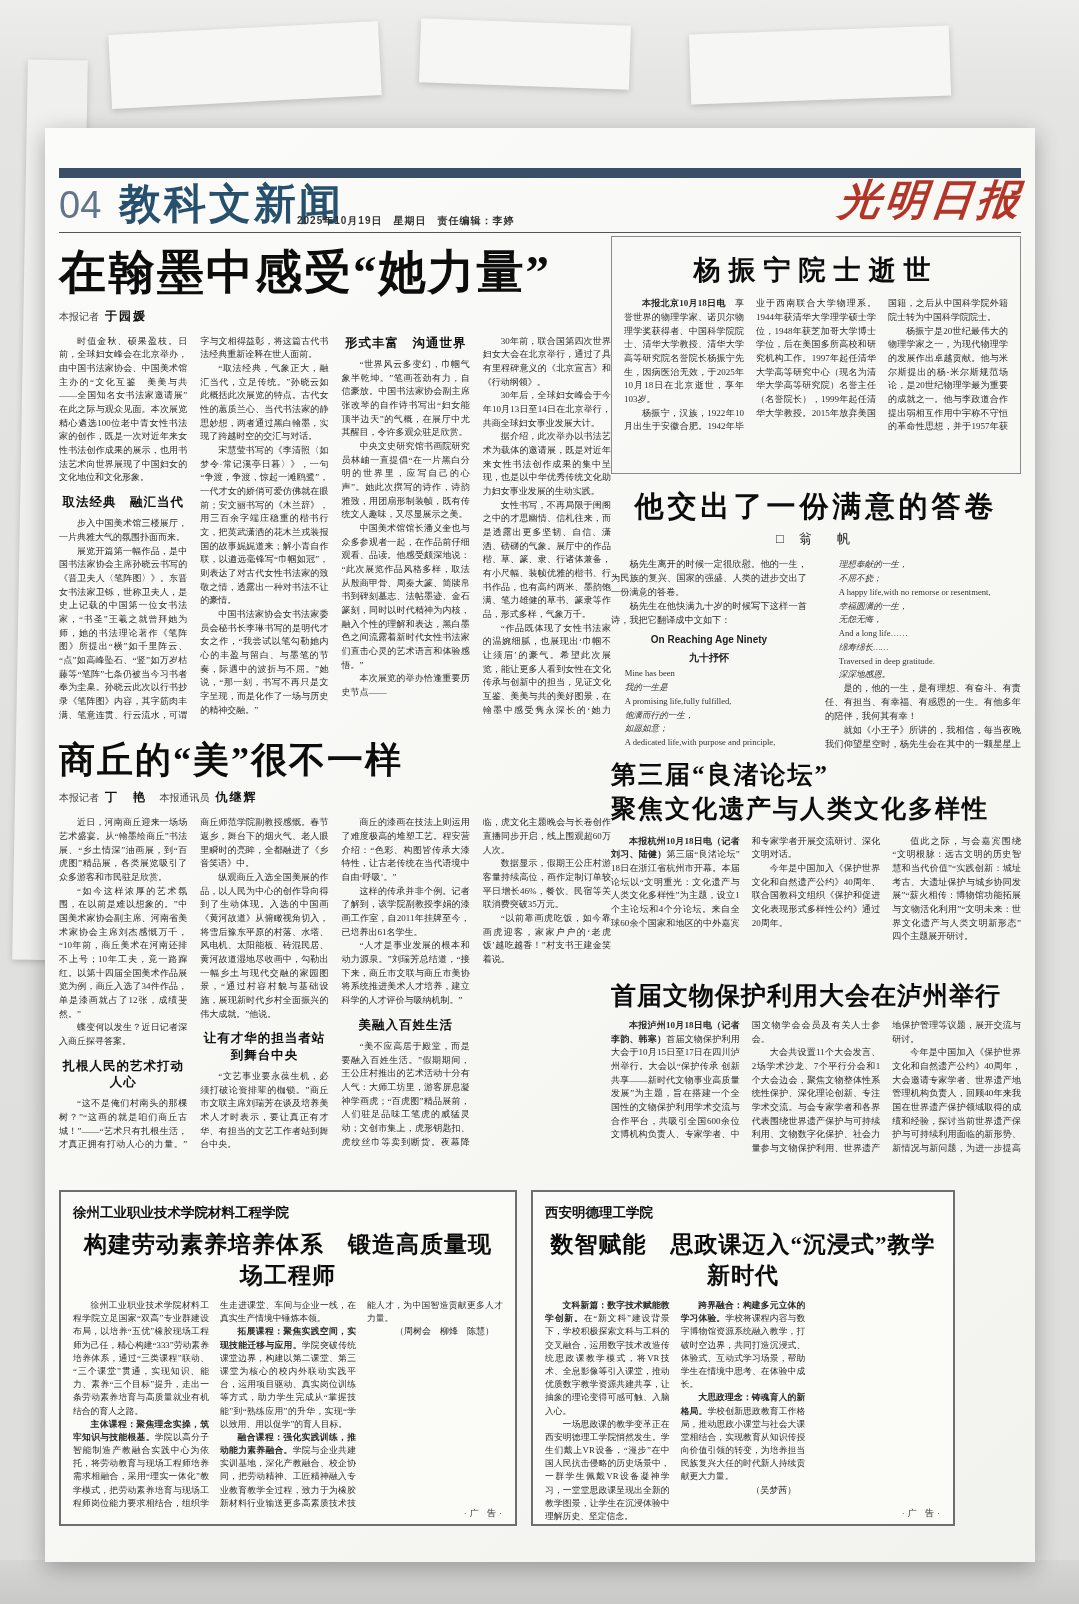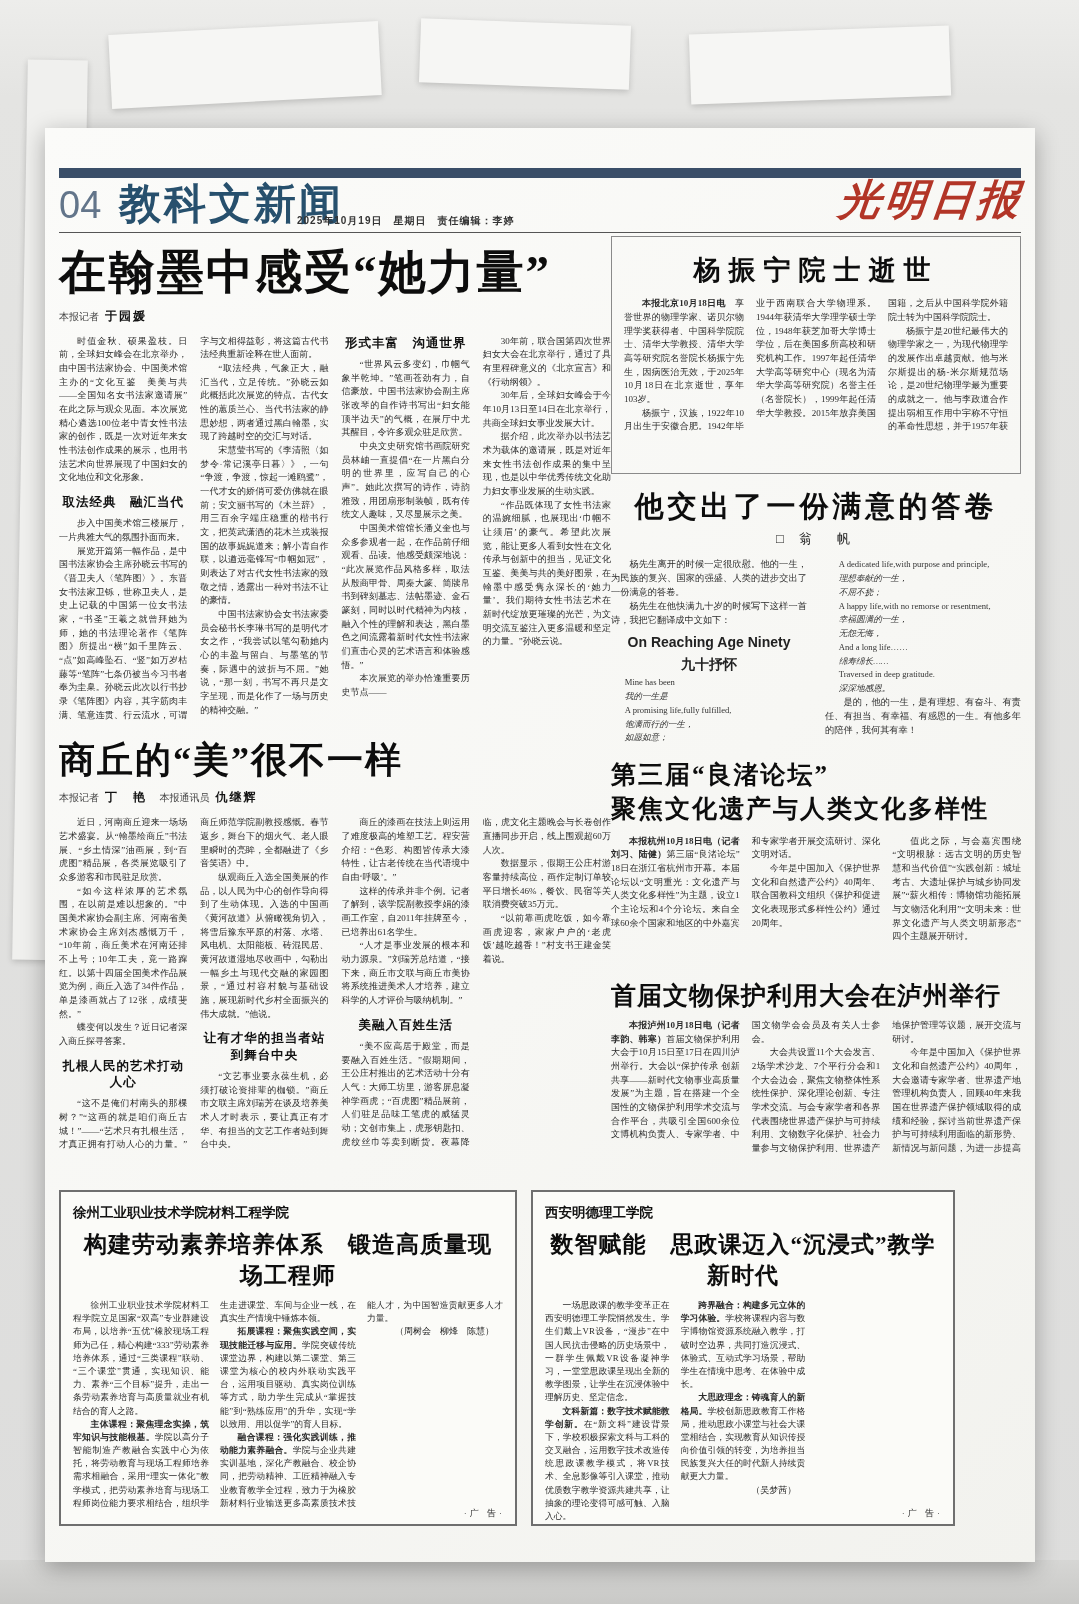--- a/index.html
+++ b/index.html
@@ -37,21 +37,21 @@
   .article{position:absolute;}
   .a-headline{font-weight:900;color:#0d0d0d;line-height:1.12;margin:0;}
   .byline{font-size:10px;color:#444;margin-top:9px;}
   .byline b{font-size:12px;color:#111;margin:0 10px 0 6px;letter-spacing:2px;}
   .body{overflow:hidden;column-fill:auto;}
   .body p{margin:0;}
   .blk-p{font-size:9px;line-height:1.52;text-align:justify;text-indent:2em;color:#2b2b2b;}
   .blk-p .lead{font-weight:bold;margin-top:48px;}
   .blk-h{font-size:12.5px;font-weight:900;text-align:center;margin:9px 0 7px 0 !important;
     color:#111;letter-spacing:1px;line-height:1.3;}
-  .blk-pt{font-size:14px;font-weight:bold;text-align:center;margin:6px 0 2px 0 !important;
+  .blk-pt{font-size:10px;font-weight:bold;text-align:center;margin:6px 0 2px 0 !important;
     font-family:"Liberation Sans", sans-serif;}
   .blk-en{font-size:8.6px;line-height:1.6;padding-left:1.6em;color:#333;}
   .blk-zh{font-size:8.6px;line-height:1.6;padding-left:1.6em;font-style:italic;color:#333;}
   .blk-sig{font-size:9px;text-align:right;padding-right:1em;}
 
   
   .art-her{left:14px;top:118px;width:552px;}
   .art-her .a-headline{font-size:47px;letter-spacing:2px;}
   .art-her .body{margin-top:10px;height:388px;column-count:4;column-gap:13px;}
 
@@ -125,20 +125,21 @@
         <p class="blk-p">宋慧莹书写的《李清照〈如梦令·常记溪亭日暮〉》，一句“争渡，争渡，惊起一滩鸥鹭”，一代才女的娇俏可爱仿佛就在眼前；安文丽书写的《木兰辞》，用三百余字端庄稳重的楷书行文，把英武潇洒的花木兰戎装报国的故事娓娓道来；解小青自作联，以遒远毫锋写“巾帼如冠”，则表达了对古代女性书法家的致敬之情，透露出一种对书法不让的豪情。</p>
         <p class="blk-p">中国书法家协会女书法家委员会秘书长李琳书写的是明代才女之作，“我尝试以笔勾勒她内心的丰盈与留白、与墨笔的节奏，际遇中的波折与不屈。”她说，“那一刻，书写不再只是文字呈现，而是化作了一场与历史的精神交融。”</p>
         <h4 class="blk-h">形式丰富　沟通世界</h4>
         <p class="blk-p">“世界风云多变幻，巾帼气象半乾坤。”笔画苍劲有力，自信豪放。中国书法家协会副主席张改琴的自作诗书写出“妇女能顶半边天”的气概，在展厅中尤其醒目，令许多观众驻足欣赏。</p>
         <p class="blk-p">中央文史研究馆书画院研究员林岫一直提倡“在一片黑白分明的世界里，应写自己的心声”。她此次撰写的诗作，诗韵雅致，用团扇形制装帧，既有传统文人趣味，又尽显展示之美。</p>
         <p class="blk-p">中国美术馆馆长潘义奎也与众多参观者一起，在作品前仔细观看、品读。他感受颇深地说：“此次展览作品风格多样，取法从殷商甲骨、周秦大篆、简牍帛书到碑刻墓志、法帖墨迹、金石篆刻，同时以时代精神为内核，融入个性的理解和表达，黑白墨色之间流露着新时代女性书法家们直击心灵的艺术语言和体验感悟。”</p>
         <p class="blk-p">本次展览的举办恰逢重要历史节点——</p>
         <p class="blk-p">30年前，联合国第四次世界妇女大会在北京举行，通过了具有里程碑意义的《北京宣言》和《行动纲领》。</p>
         <p class="blk-p">30年后，全球妇女峰会于今年10月13日至14日在北京举行，共商全球妇女事业发展大计。</p>
         <p class="blk-p">据介绍，此次举办以书法艺术为载体的邀请展，既是对近年来女性书法创作成果的集中呈现，也是以中华优秀传统文化助力妇女事业发展的生动实践。</p>
+        <p class="blk-p">女性书写，不再局限于闺阁之中的才思幽情、信札往来，而是透露出更多坚韧、自信、潇洒、磅礴的气象。展厅中的作品楷、草、篆、隶、行诸体兼备，有小尺幅、装帧优雅的楷书、行书作品，也有高约两米、墨韵饱满、笔力雄健的草书、篆隶等作品，形式多样，气象万千。</p>
         <p class="blk-p">“作品既体现了女性书法家的温婉细腻，也展现出‘巾帼不让须眉’的豪气。希望此次展览，能让更多人看到女性在文化传承与创新中的担当，见证文化互鉴、美美与共的美好图景，在翰墨中感受隽永深长的‘她力量’。我们期待女性书法艺术在新时代绽放更璀璨的光芒，为文明交流互鉴注入更多温暖和坚定的力量。”孙晓云说。</p>
       </div>
   </div>
 
   <div class="article art-shangqiu">
     <h1 class="a-headline">商丘的“美”很不一样</h1>
     <div class="byline">
       <span>本报记者</span><b>丁　艳</b>
       <span>本报通讯员</span><b>仇继辉</b>
     </div>
@@ -227,22 +228,22 @@
         <p class="blk-p"><strong class="lead">融合课程：强化实践训练，推动能力素养融合。</strong>学院与企业共建实训基地，深化产教融合、校企协同，把劳动精神、工匠精神融入专业教育教学全过程，致力于为橡胶新材料行业输送更多高素质技术技能人才，为中国智造贡献更多人才力量。</p>
         <p class="blk-sig">（周树会　柳烽　陈慧）</p>
       </div>
     <div class="ad-mark">·广 告·</div>
   </div>
 
   <div class="ad ad-right">
     <div class="kicker">西安明德理工学院</div>
     <div class="ad-headline">数智赋能　思政课迈入“沉浸式”教学新时代</div>
     <div class="body">
+        <p class="blk-p"><strong class="lead">文科新篇：数字技术赋能教学创新。</strong>在“新文科”建设背景下，学校积极探索文科与工科的交叉融合，运用数字技术改造传统思政课教学模式，将VR技术、全息影像等引入课堂，推动优质数字教学资源共建共享，让抽象的理论变得可感可触、入脑入心。</p>
         <p class="blk-p">一场思政课的教学变革正在西安明德理工学院悄然发生。学生们戴上VR设备，“漫步”在中国人民抗击侵略的历史场景中，一群学生佩戴VR设备凝神学习，一堂堂思政课呈现出全新的教学图景，让学生在沉浸体验中理解历史、坚定信念。</p>
-        <p class="blk-p"><strong class="lead">文科新篇：数字技术赋能教学创新。</strong>在“新文科”建设背景下，学校积极探索文科与工科的交叉融合，运用数字技术改造传统思政课教学模式，将VR技术、全息影像等引入课堂，推动优质数字教学资源共建共享，让抽象的理论变得可感可触、入脑入心。</p>
         <p class="blk-p"><strong class="lead">跨界融合：构建多元立体的学习体验。</strong>学校将课程内容与数字博物馆资源系统融入教学，打破时空边界，共同打造沉浸式、体验式、互动式学习场景，帮助学生在情境中思考、在体验中成长。</p>
         <p class="blk-p"><strong class="lead">大思政理念：铸魂育人的新格局。</strong>学校创新思政教育工作格局，推动思政小课堂与社会大课堂相结合，实现教育从知识传授向价值引领的转变，为培养担当民族复兴大任的时代新人持续贡献更大力量。</p>
         <p class="blk-sig">（吴梦茜）</p>
       </div>
     <div class="ad-mark">·广 告·</div>
   </div>
 
 </div>
 
 </body></html>

